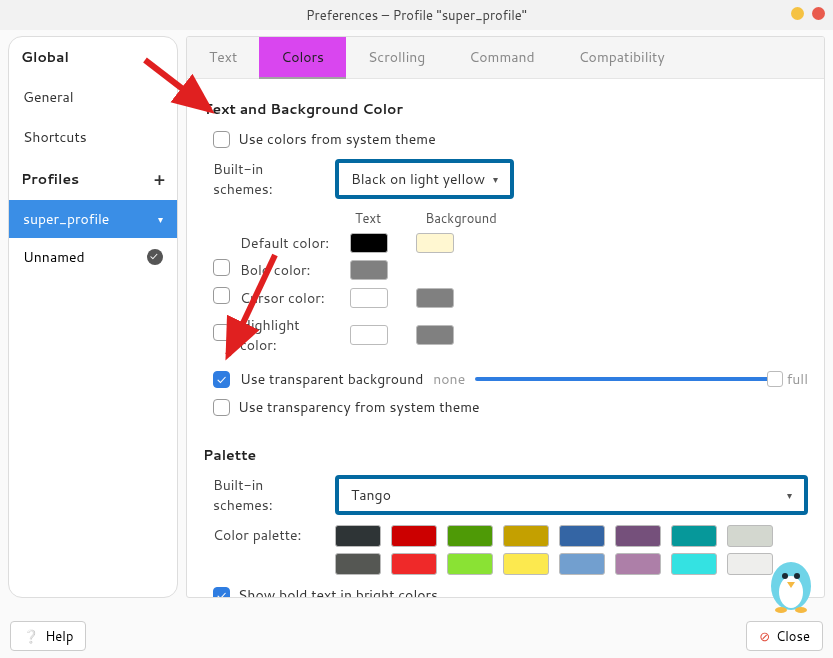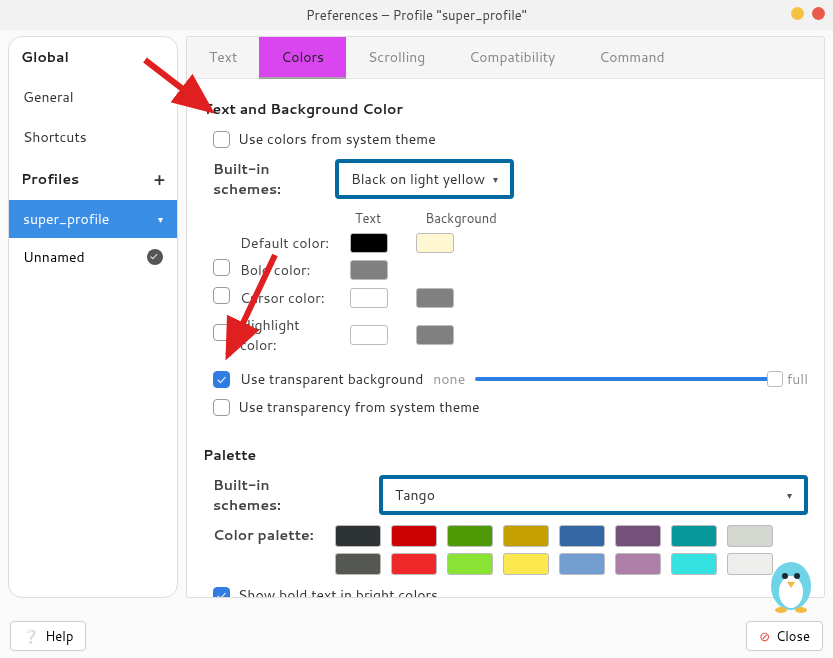--- a/index.html
+++ b/index.html
@@ -26,23 +26,23 @@
   .tab { padding:10px 22px; font-size:14px; color:#888; cursor:pointer; }
   .tab.active { background:#d946ef; color:#222; border-bottom:2px solid #a3a3a3; margin-bottom:-1px; }
   .content { padding:14px 16px 10px 16px; overflow:auto; font-size:14px; color:#333; flex:1; }
   .section-head { font-weight:700; margin:6px 0 10px 0; color:#222; }
   .row { display:flex; align-items:center; gap:8px; margin:6px 0 6px 10px; }
   .chk { width:17px; height:17px; border:1px solid #999; border-radius:4px; background:#fff; display:inline-flex; align-items:center; justify-content:center; cursor:pointer; }
   .chk.checked { background:#2f7de1; border-color:#2f7de1; color:#fff; font-size:13px; }
   .chk.checked::after { content:"✓"; }
   .lbl { font-size:14px; color:#333; }
   .subrow { display:flex; align-items:center; gap:12px; margin:10px 0 10px 10px; }
-  .sublabel { width:110px; font-size:14px; color:#444;font-weight:bold; }
+  .sublabel { width:110px; font-size:14px; color:#444; }
   .select { display:inline-flex; align-items:center; gap:8px; padding:6px 12px; border:4px solid #0369a1; border-radius:4px; background:#fff; cursor:pointer; font-size:14px; }
-  .select.full { flex:1; justify-content:space-between;margin-left:44px; }
+  .select.full { flex:1; justify-content:space-between; }
   .caret { font-size:10px; color:#555; }
   .colgrid-head { display:flex; margin:6px 0 2px 140px; gap:28px; font-size:13px; color:#555; }
   .colgrid-head span:first-child { width:50px; text-align:center; }
   .colgrid-head span:last-child { width:80px; text-align:center; }
   .cline { display:flex; align-items:center; margin:6px 0 6px 10px; gap:10px; }
   .cline .optchk { width:17px; }
   .cline .clabel { width:100px; font-size:14px; color:#444; }
   .swatch { width:38px; height:20px; border:1px solid #bbb; border-radius:3px; cursor:pointer; }
   .slider-row { display:flex; align-items:center; gap:10px; margin:14px 0 8px 10px; }
   .slider-track { flex:1; height:4px; background:#2f7de1; border-radius:2px; position:relative; }
@@ -91,22 +91,22 @@
         <span>Unnamed</span>
         <span class="check-badge"></span>
       </div>
     </div>
 
     <div class="main">
       <div class="tabs">
         <div class="tab">Text</div>
         <div class="tab active">Colors</div>
         <div class="tab">Scrolling</div>
+        <div class="tab">Command</div>
         <div class="tab">Compatibility</div>
-        <div class="tab">Command</div>
       </div>
 
       <div class="content">
         <div class="section-head">Text and Background Color</div>
 
         <div class="row">
           <span class="chk"></span>
           <span class="lbl">Use colors from system theme</span>
         </div>
 

